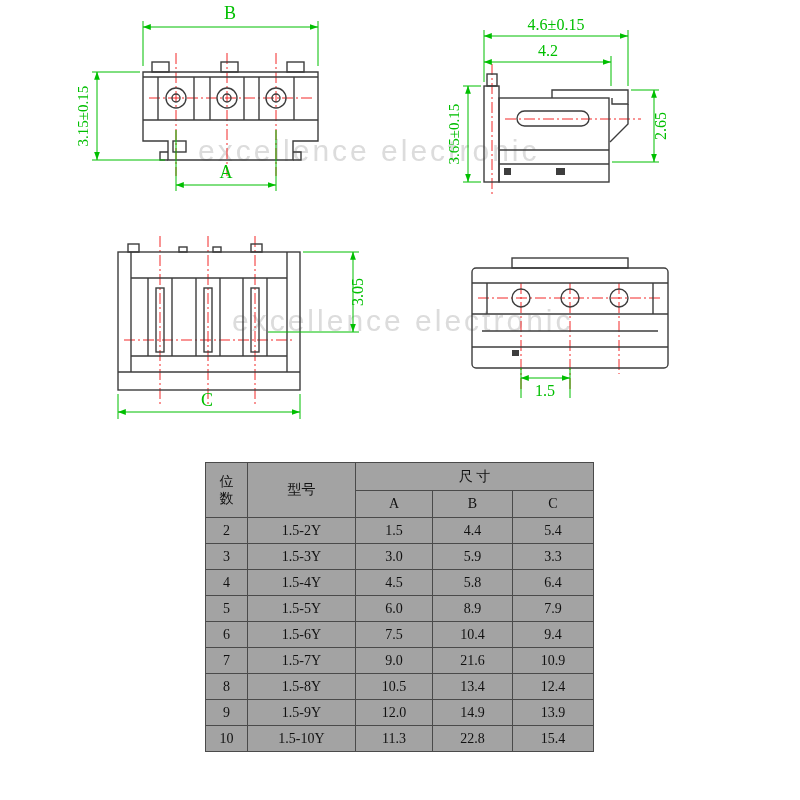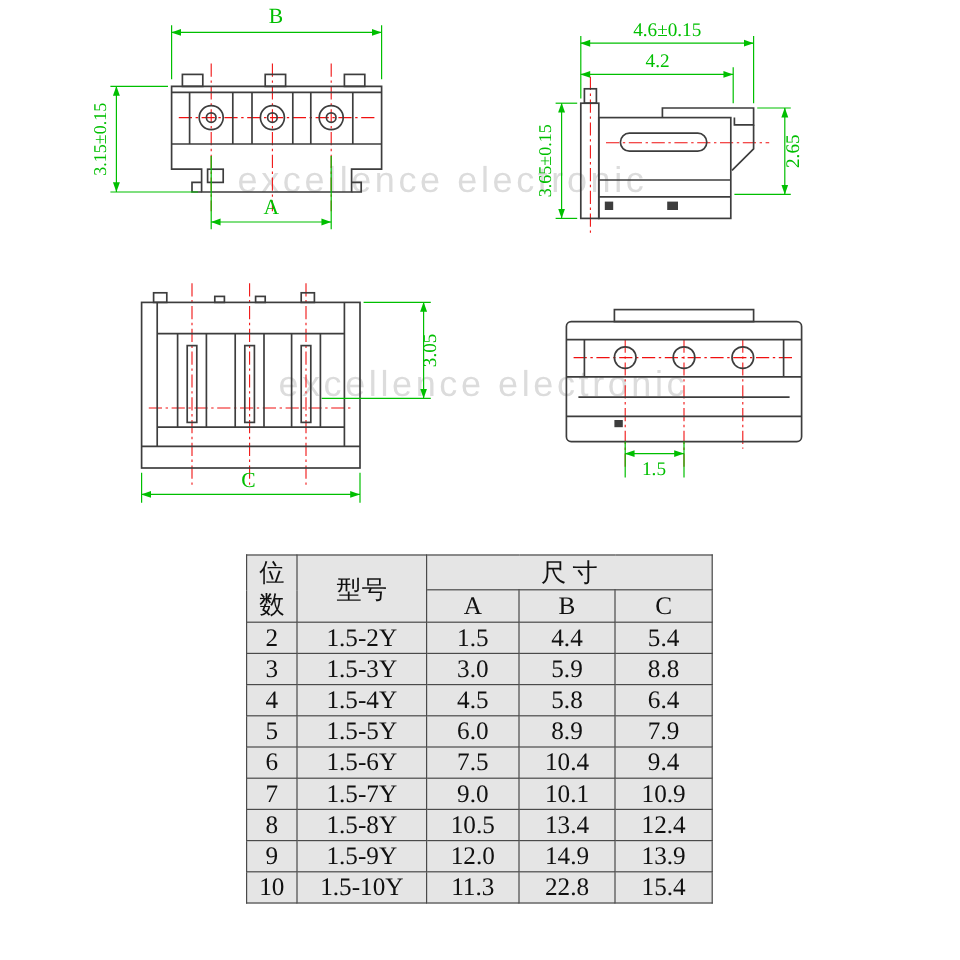--- a/index.html
+++ b/index.html
@@ -16,21 +16,21 @@
 
   .ol line, .ol path, .ol rect, .ol circle { stroke:#3d3d3d; stroke-width:1.4; fill:none; }
   .ol .fill { fill:#3d3d3d; stroke:none; }
   .red line { stroke:#f01010; stroke-width:0.9; stroke-dasharray:11 3 2 3; fill:none; }
   .dim line { stroke:#00bf00; stroke-width:1; fill:none; }
   .dl { marker-start:url(#arrS); marker-end:url(#arrE); }
   .dimt { fill:#00bf00; font-family:"Liberation Serif", serif; font-size:15px; }
   .dimt.big { font-size:18px; }
 
   table.spec { position:absolute; left:205px; top:462px; z-index:2; border-collapse:collapse;
-               table-layout:fixed; width:388px; background:#e5e5e5; font-size:21px; color:#111111; }
+               table-layout:fixed; width:388px; background:#a3a3a3; font-size:14px; color:#111111; }
   table.spec td { border:1px solid #4a4a4a; text-align:center; vertical-align:middle;
                   height:26px; font-family:"Liberation Serif", serif; overflow:hidden; }
   table.spec tr.hdr1 td { height:28px; }
   table.spec tr.hdr2 td { height:27px; }
   .vstack { display:inline-block; width:1.1em; word-break:break-all; line-height:1.25; }
 </style>
 </head>
 <body>
 
 <div class="stage">
@@ -224,21 +224,21 @@
         <td>1.5-2Y</td>
         <td>1.5</td>
         <td>4.4</td>
         <td>5.4</td>
       </tr>
       <tr>
         <td>3</td>
         <td>1.5-3Y</td>
         <td>3.0</td>
         <td>5.9</td>
-        <td>8.8</td>
+        <td>3.3</td>
       </tr>
       <tr>
         <td>4</td>
         <td>1.5-4Y</td>
         <td>4.5</td>
         <td>5.8</td>
         <td>6.4</td>
       </tr>
       <tr>
         <td>5</td>
@@ -251,21 +251,21 @@
         <td>6</td>
         <td>1.5-6Y</td>
         <td>7.5</td>
         <td>10.4</td>
         <td>9.4</td>
       </tr>
       <tr>
         <td>7</td>
         <td>1.5-7Y</td>
         <td>9.0</td>
-        <td>10.1</td>
+        <td>21.6</td>
         <td>10.9</td>
       </tr>
       <tr>
         <td>8</td>
         <td>1.5-8Y</td>
         <td>10.5</td>
         <td>13.4</td>
         <td>12.4</td>
       </tr>
       <tr>

